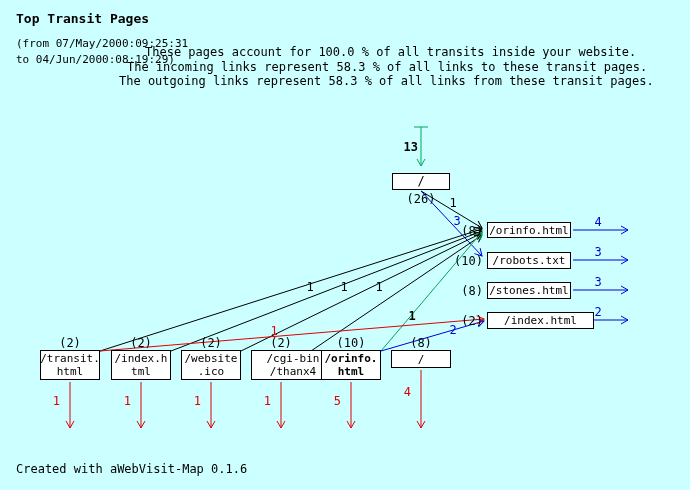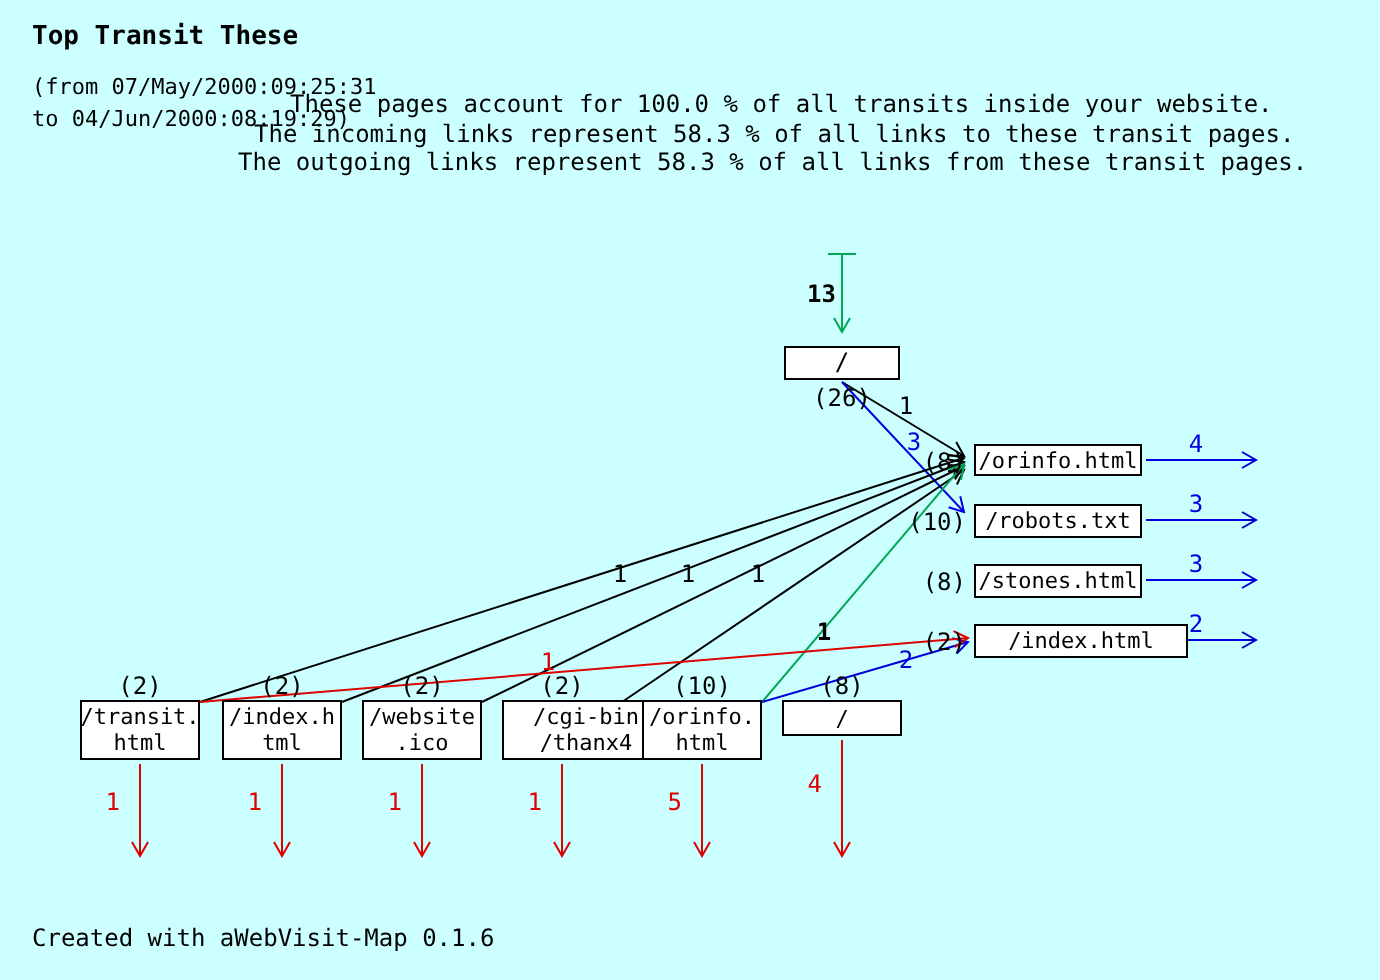--- a/index.html
+++ b/index.html
@@ -63,21 +63,21 @@
     <line x1="573" y1="320" x2="628" y2="320" stroke="#0000DD" stroke-width="1" marker-end="url(#ah-blue)"></line>
 
     <line x1="70" y1="382" x2="70" y2="428" stroke="#DF0000" stroke-width="1" marker-end="url(#ah-red)"></line>
     <line x1="141" y1="382" x2="141" y2="428" stroke="#DF0000" stroke-width="1" marker-end="url(#ah-red)"></line>
     <line x1="211" y1="382" x2="211" y2="428" stroke="#DF0000" stroke-width="1" marker-end="url(#ah-red)"></line>
     <line x1="281" y1="382" x2="281" y2="428" stroke="#DF0000" stroke-width="1" marker-end="url(#ah-red)"></line>
     <line x1="351" y1="382" x2="351" y2="428" stroke="#DF0000" stroke-width="1" marker-end="url(#ah-red)"></line>
     <line x1="421" y1="370" x2="421" y2="428" stroke="#DF0000" stroke-width="1" marker-end="url(#ah-red)"></line>
   </svg>
 
-  <div class="abs title" style="left:16px;top:11px;">Top Transit These</div>
+  <div class="abs title" style="left:16px;top:11px;">Top Transit Pages</div>
   <div class="abs t11" style="left:16px;top:37px;">(from 07/May/2000:09:25:31</div>
   <div class="abs t12" style="left:145px;top:45px;">These pages account for 100.0 % of all transits inside your website.</div>
   <div class="abs t11" style="left:16px;top:53px;">to 04/Jun/2000:08:19:29)</div>
   <div class="abs t12" style="left:127px;top:60px;">The incoming links represent 58.3 % of all links to these transit pages.</div>
   <div class="abs t12" style="left:119px;top:74px;">The outgoing links represent 58.3 % of all links from these transit pages.</div>
 
   <div class="abs elabel green rgt" style="left:396px;top:140px;width:22px;">13</div>
   <div class="box" style="left:392px;top:173px;width:58px;height:17px;font-size:12px;">
     <span>/</span>
   </div>
@@ -129,21 +129,21 @@
   <div class="elabel red rgt" style="left:185px;top:394px;">1</div>
 
   <div class="count ctr" style="left:251px;top:336px;width:60px;">(2)</div>
   <div class="box" style="left:251px;top:350px;width:84px;height:30px;">
     <span>/cgi-bin</span>
     <span>/thanx4</span>
   </div>
   <div class="elabel red rgt" style="left:255px;top:394px;">1</div>
 
   <div class="count ctr" style="left:321px;top:336px;width:60px;">(10)</div>
-  <div class="box" style="left:321px;top:350px;width:60px;height:30px;">
+  <div class="box" style="left:321px;top:350px;width:60px;height:30px;font-weight:bold;">
     <span>/orinfo.</span>
     <span>html</span>
   </div>
   <div class="elabel red rgt" style="left:325px;top:394px;">5</div>
 
   <div class="count ctr" style="left:391px;top:336px;width:60px;">(8)</div>
   <div class="box" style="left:391px;top:350px;width:60px;height:18px;">
     <span>/</span>
   </div>
   <div class="elabel red rgt" style="left:395px;top:385px;">4</div>

